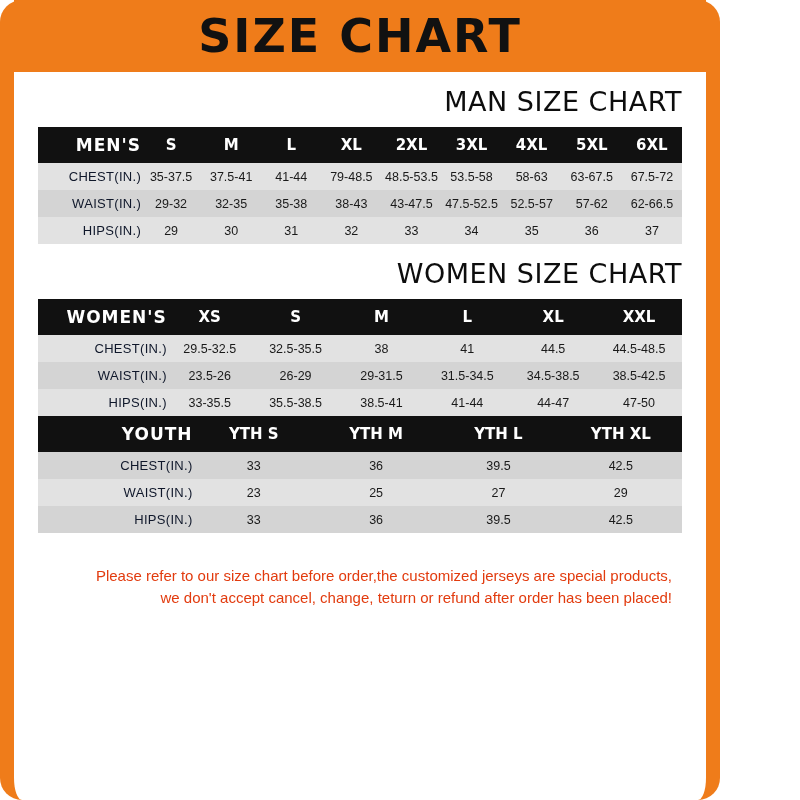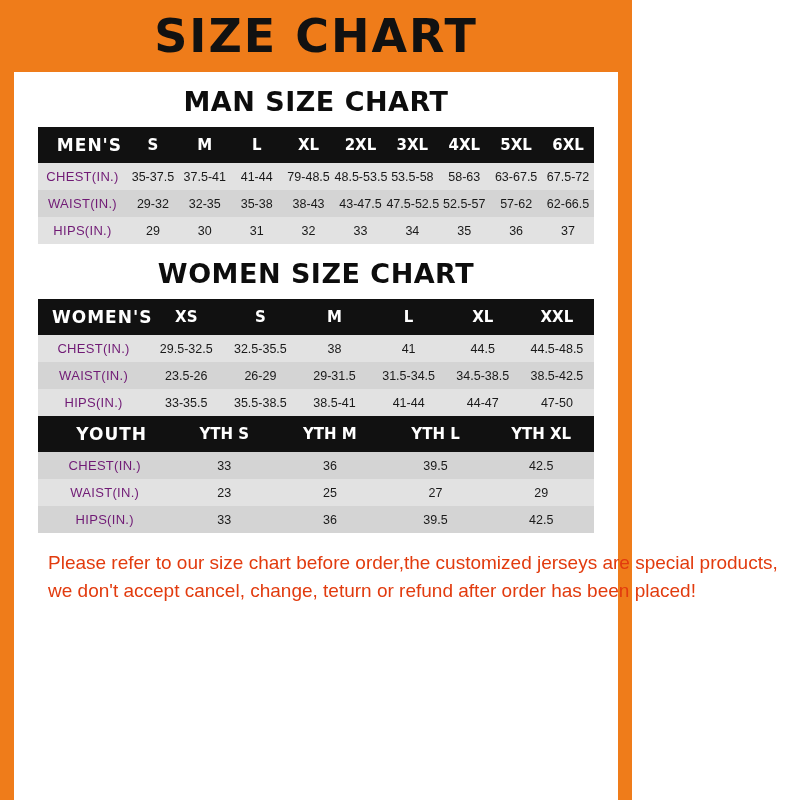--- a/index.html
+++ b/index.html
@@ -8,26 +8,27 @@
   }
   body {
     width: 800px;
     height: 800px;
     background: #ffffff;
     font-family: "Liberation Sans", sans-serif;
     overflow: hidden;
   }
   .page {
     position: relative;
-    width: 632px;
+    width: 720px;
     height: 800px;
     box-sizing: border-box;
     border-left: 14px solid #ef7c1a;
     border-right: 14px solid #ef7c1a;
     background: #ffffff;
+    border-radius: 22px;
   }
   .banner {
     height: 72px;
     background: #ef7c1a;
     display: flex;
     align-items: center;
     justify-content: center;
   }
   .banner-title {
     font-family: "DejaVu Sans", sans-serif;
@@ -35,23 +36,23 @@
     font-size: 46px;
     letter-spacing: 2px;
     color: #111111;
     line-height: 1;
   }
   .content {
     padding: 0 24px;
     box-sizing: border-box;
   }
   .section-title {
-    text-align: center;
+    text-align: right;
     font-family: "DejaVu Sans", sans-serif;
-    font-weight: bold;
+    font-weight: normal;
     font-size: 27px;
     color: #0d0d0d;
     letter-spacing: 0.5px;
     margin: 14px 0 10px 0;
   }
   table.size-table {
     width: 100%;
     border-collapse: collapse;
     table-layout: fixed;
   }
@@ -67,53 +68,54 @@
   }
   table.size-table thead th {
     background: #111111;
     color: #ffffff;
     font-weight: bold;
     font-size: 15px;
     height: 36px;
     font-family: "DejaVu Sans", sans-serif;
   }
   table.size-table thead th.corner {
-    text-align: center;
+    text-align: right;
     padding-left: 14px;
     letter-spacing: 1px;
     font-size: 17px;
   }
   table.size-table tbody tr.shade-a td {
     background: #e2e2e2;
   }
   table.size-table tbody tr.shade-b td {
     background: #d4d4d4;
   }
   table.size-table tbody td.rowhead {
     font-size: 13px;
-    color: #701a75;
+    color: #0f172a;
     letter-spacing: 0.3px;
+    text-align: right;
   }
   
   .men-table col.c0 { width: 16%; }
   .women-table col.c0 { width: 20%; }
   .youth-table col.c0 { width: 24%; }
   .youth-table thead th { font-size: 16px; height: 40px; }
   .youth-table td { height: 34px; font-size: 14px; }
   .women-table thead th { height: 42px; font-size: 16px; }
   .women-table td { height: 32px; font-size: 14px; }
   .men-table thead th { height: 34px; }
   .men-table td { height: 27px; }
 
   .footer-note {
-    margin-top: 16px;
+    margin-top: 32px;
     padding: 0 10px;
     text-align: right;
     color: #e23b0e;
-    font-size: 19px;
+    font-size: 15px;
     line-height: 1.45;
     font-family: "Liberation Sans", sans-serif;
   }
   .footer-note div { white-space: nowrap; }
 </style>
 </head>
 <body>
 
 <div class="page">
 

